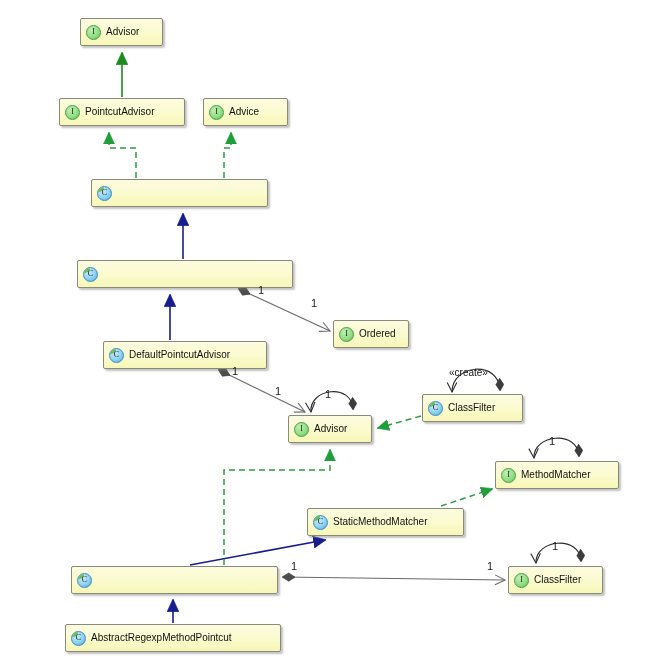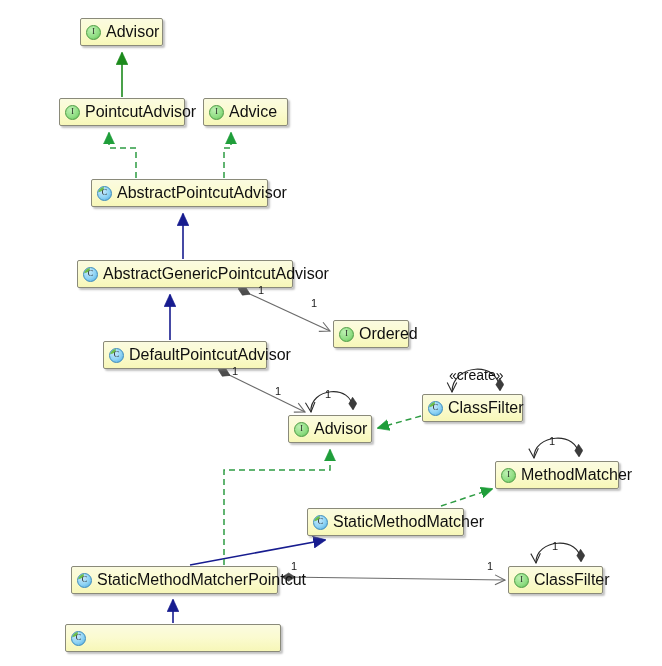--- a/index.html
+++ b/index.html
@@ -71,36 +71,36 @@
     height: 45%;
     background: #6dbf4a;
     border-bottom-right-radius: 100%;
   }
   .icon-glyph {
     position: relative;
     z-index: 2;
     font-weight: normal;
   }
   .node-label {
-    font-size: 16px;
+    font-size: 10px;
     color: #101010;
     line-height: 1;
     font-family: "Liberation Sans", sans-serif;
   }
   .edge-label {
     position: absolute;
     font-size: 11px;
     color: #1a1a1a;
     font-family: "Liberation Sans", sans-serif;
     line-height: 1;
     white-space: nowrap;
   }
   .stereo-label {
     position: absolute;
-    font-size: 14px;
+    font-size: 10px;
     color: #101010;
     font-family: "Liberation Sans", sans-serif;
     line-height: 1;
     white-space: nowrap;
   }
 </style>
 </head>
 <body>
 
 <div id="diagram-root">
@@ -215,27 +215,25 @@
       <div class="uml-node" style="left: 203px; top: 98px; width: 85px; height: 28px;">
         <span class="node-icon icon-interface">
           <span class="icon-glyph">I</span>
         </span>
         <span class="node-label">Advice</span>
       </div>
       <div class="uml-node" style="left: 91px; top: 179px; width: 177px; height: 28px;">
         <span class="node-icon icon-class">
           <span class="icon-glyph">C</span>
         </span>
-        <span class="node-label">AbstractPointcutAdvisor</span>
       </div>
       <div class="uml-node" style="left: 77px; top: 260px; width: 216px; height: 28px;">
         <span class="node-icon icon-class">
           <span class="icon-glyph">C</span>
         </span>
-        <span class="node-label">AbstractGenericPointcutAdvisor</span>
       </div>
       <div class="uml-node" style="left: 103px; top: 341px; width: 164px; height: 28px;">
         <span class="node-icon icon-class">
           <span class="icon-glyph">C</span>
         </span>
         <span class="node-label">DefaultPointcutAdvisor</span>
       </div>
       <div class="uml-node" style="left: 333px; top: 320px; width: 76px; height: 28px;">
         <span class="node-icon icon-interface">
           <span class="icon-glyph">I</span>
@@ -263,32 +261,32 @@
       <div class="uml-node" style="left: 307px; top: 508px; width: 157px; height: 28px;">
         <span class="node-icon icon-class">
           <span class="icon-glyph">C</span>
         </span>
         <span class="node-label">StaticMethodMatcher</span>
       </div>
       <div class="uml-node" style="left: 71px; top: 566px; width: 207px; height: 28px;">
         <span class="node-icon icon-class">
           <span class="icon-glyph">C</span>
         </span>
-        <span class="node-label">StaticMethodMatcherPointcut</span>
       </div>
       <div class="uml-node" style="left: 508px; top: 566px; width: 95px; height: 28px;">
         <span class="node-icon icon-interface">
           <span class="icon-glyph">I</span>
         </span>
         <span class="node-label">ClassFilter</span>
       </div>
       <div class="uml-node" style="left: 65px; top: 624px; width: 216px; height: 28px;">
         <span class="node-icon icon-class">
           <span class="icon-glyph">C</span>
         </span>
+        <span class="node-label">AbstractRegexpMethodPointcut</span>
       </div>
     </div>
   <div id="labels-layer">
       <div class="edge-label" style="left: 258px; top: 285px;">1</div>
       <div class="edge-label" style="left: 311px; top: 298px;">1</div>
       <div class="edge-label" style="left: 232px; top: 366px;">1</div>
       <div class="edge-label" style="left: 275px; top: 386px;">1</div>
       <div class="edge-label" style="left: 325px; top: 389px;">1</div>
       <div class="edge-label" style="left: 549px; top: 436px;">1</div>
       <div class="edge-label" style="left: 552px; top: 541px;">1</div>

